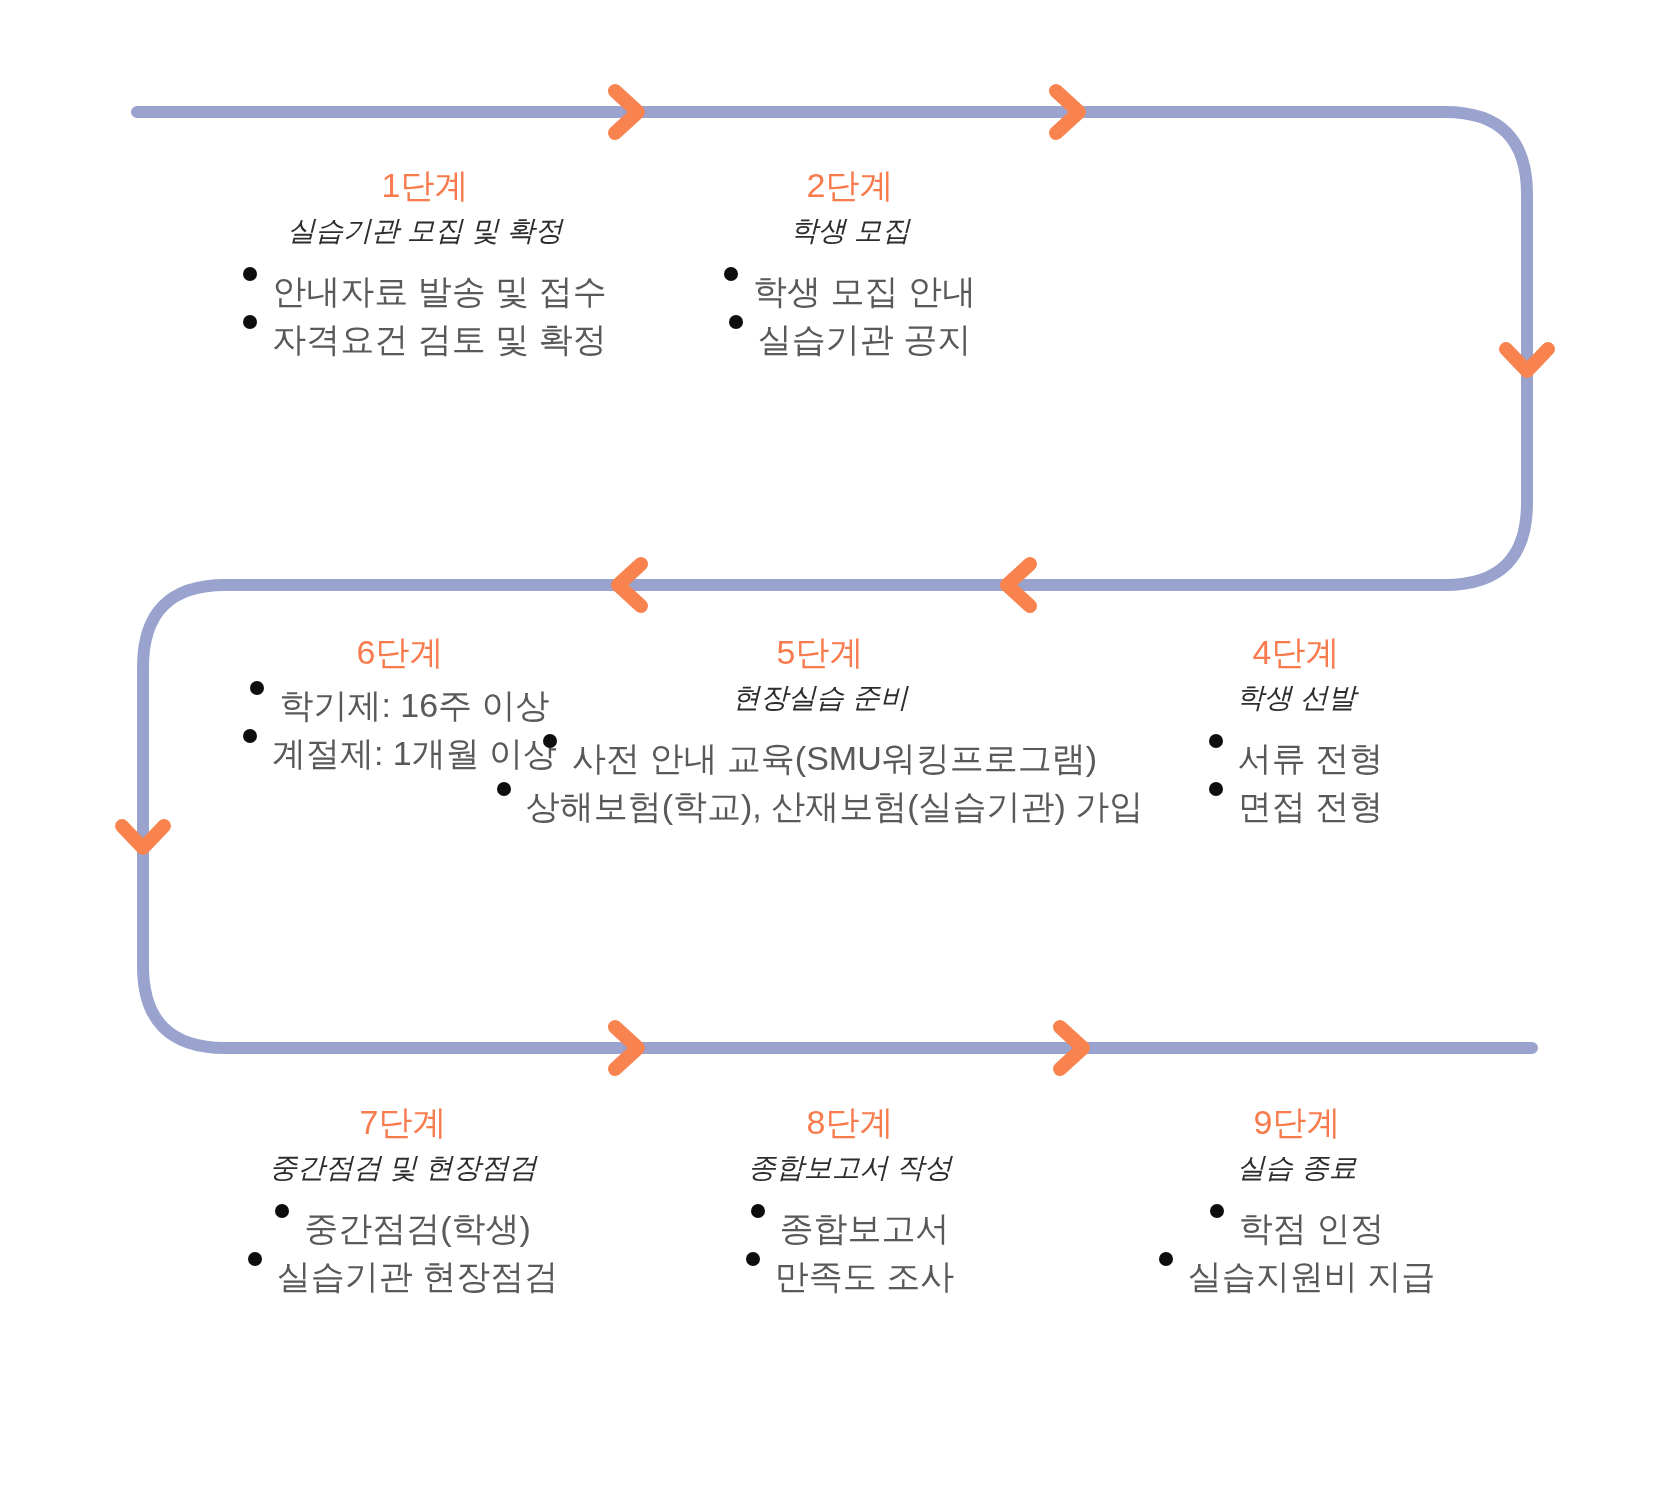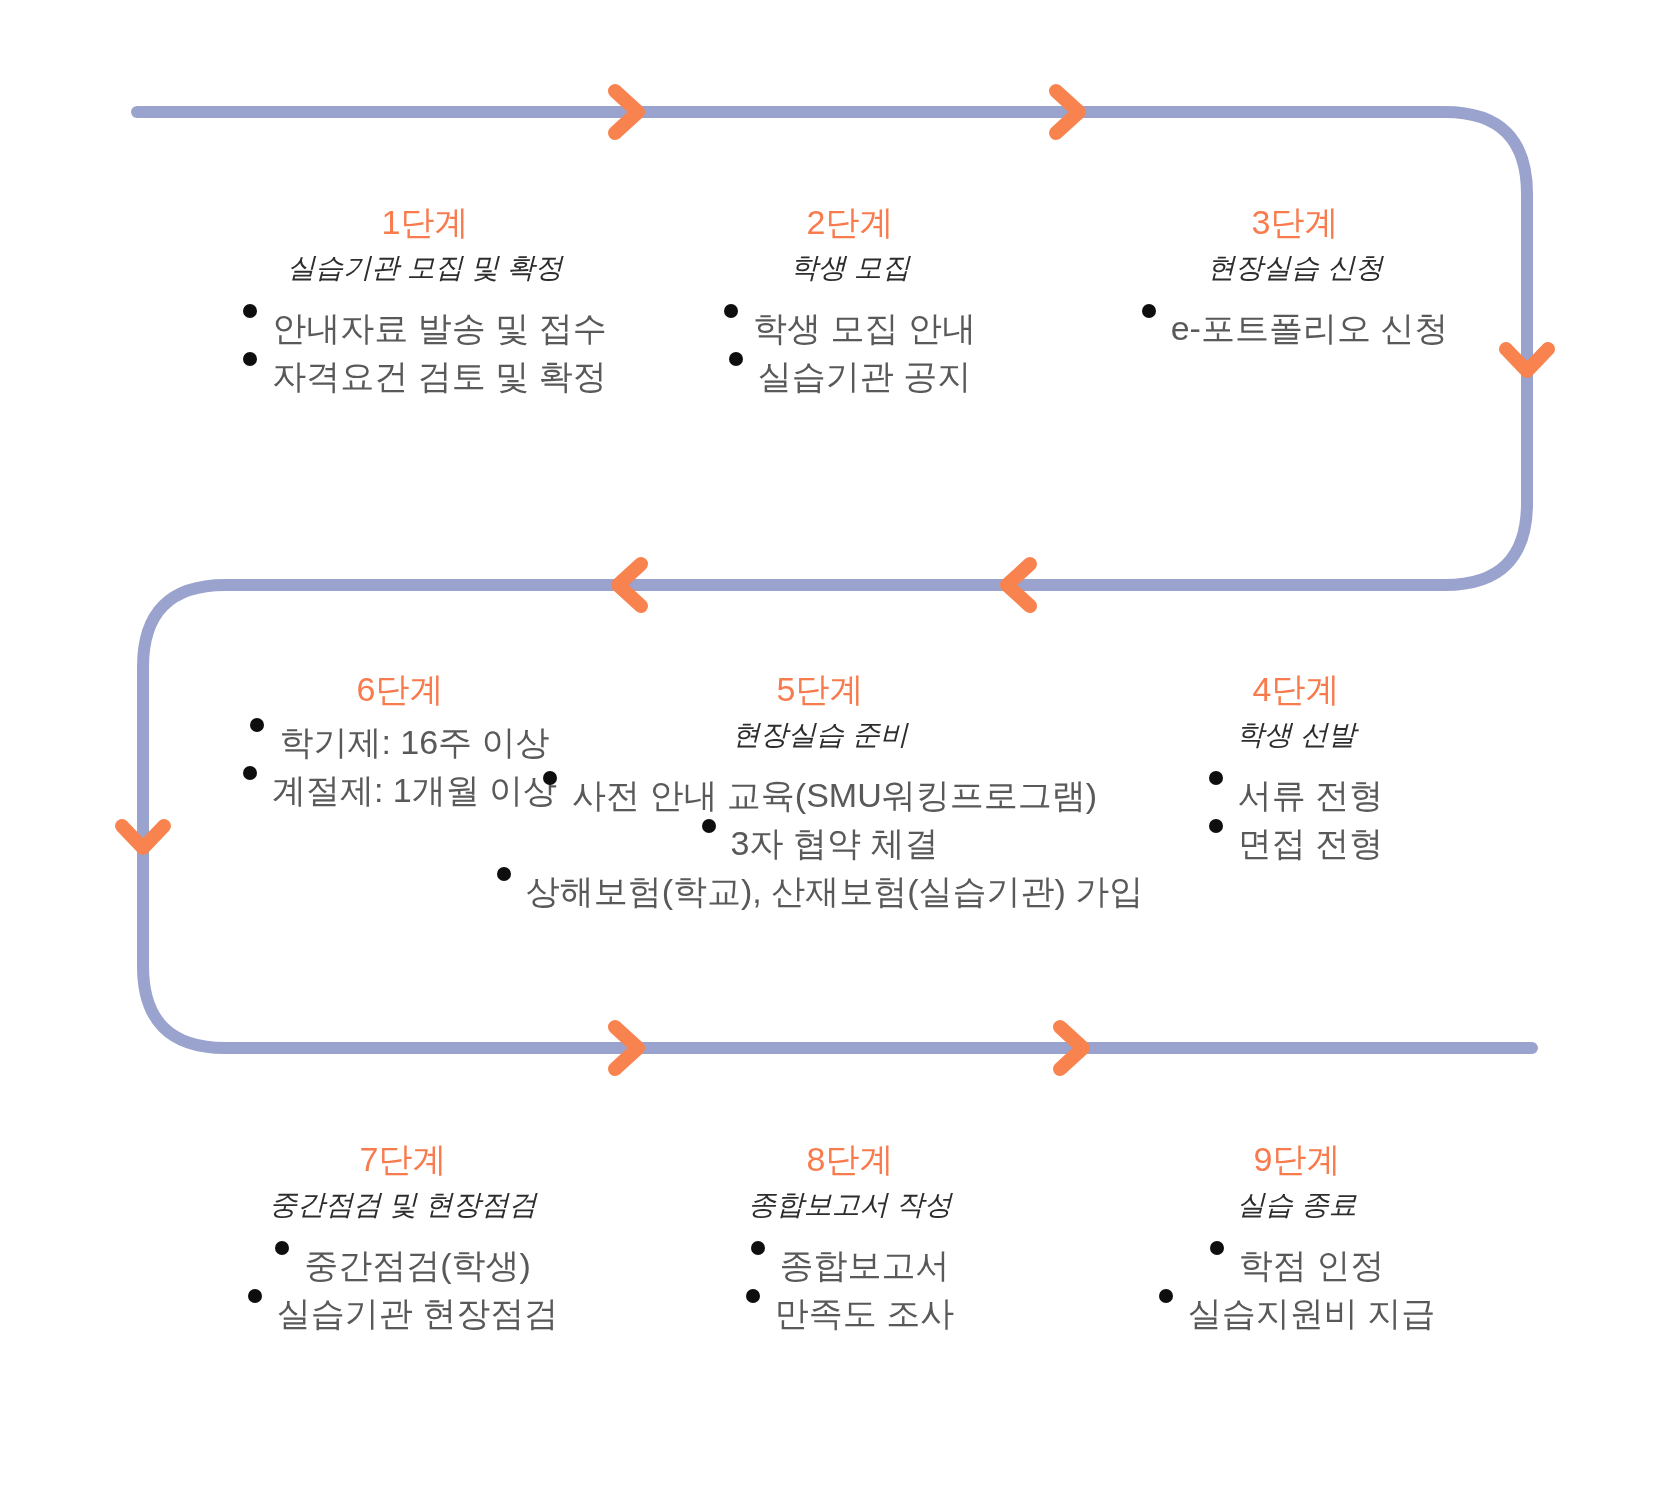--- a/index.html
+++ b/index.html
@@ -1,19 +1,19 @@
 <!DOCTYPE html>
 <html><head>
 <meta charset="utf-8">
 <style>
   html,body{margin:0;padding:0;background:#ffffff;}
   body{font-family:"Liberation Sans","DejaVu Sans",sans-serif;}
   #canvas{position:relative;width:1668px;height:1500px;background:#ffffff;overflow:hidden;}
   #flow-svg{position:absolute;left:0;top:0;}
-  .step{position:absolute;display:flex;flex-direction:column;align-items:center;text-align:center;margin-top:37px;}
+  .step{position:absolute;display:flex;flex-direction:column;align-items:center;text-align:center;}
   .step-label{font-size:34px;line-height:1.2;color:#F87B4D;margin-bottom:8px;font-weight:400;}
   .step-title{font-size:28px;line-height:1.2;color:#2d2d2d;margin-bottom:20px;font-weight:400;font-style:italic;}
   .bullet{display:flex;align-items:flex-start;justify-content:center;font-size:34px;line-height:48px;color:#595959;white-space:nowrap;}
   .dot{display:inline-block;width:14px;height:14px;border-radius:50%;background:#0e0e0e;margin-right:15px;flex:0 0 auto;}
 </style>
 </head>
 <body>
 
 <div id="canvas">
 
@@ -48,51 +48,39 @@
     <div class="bullet">
         <span class="dot"></span>
         <span>학생 모집 안내</span>
       </div>
     <div class="bullet">
         <span class="dot"></span>
         <span>실습기관 공지</span>
       </div>
   </div>
 
-  <div class="step" style="left:1015px;top:165px;width:560px;">
-    <div class="step-label">3단계</div>
-    <div class="step-title">현장실습 신청</div>
-    <div class="bullet">
-        <span class="dot"></span>
-        <span>e-포트폴리오 신청</span>
-      </div>
-  </div>
 
   <div class="step" style="left:140px;top:632px;width:520px;">
     <div class="step-label">6단계</div>
     <div class="bullet">
         <span class="dot"></span>
         <span>학기제: 16주 이상</span>
       </div>
     <div class="bullet">
         <span class="dot"></span>
         <span>계절제: 1개월 이상</span>
       </div>
   </div>
 
   <div class="step" style="left:470px;top:632px;width:700px;">
     <div class="step-label">5단계</div>
     <div class="step-title">현장실습 준비</div>
     <div class="bullet">
         <span class="dot"></span>
         <span>사전 안내 교육(SMU워킹프로그램)</span>
-      </div>
-    <div class="bullet">
-        <span class="dot"></span>
-        <span>3자 협약 체결</span>
       </div>
     <div class="bullet">
         <span class="dot"></span>
         <span>상해보험(학교), 산재보험(실습기관) 가입</span>
       </div>
   </div>
 
   <div class="step" style="left:1036px;top:632px;width:520px;">
     <div class="step-label">4단계</div>
     <div class="step-title">학생 선발</div>

